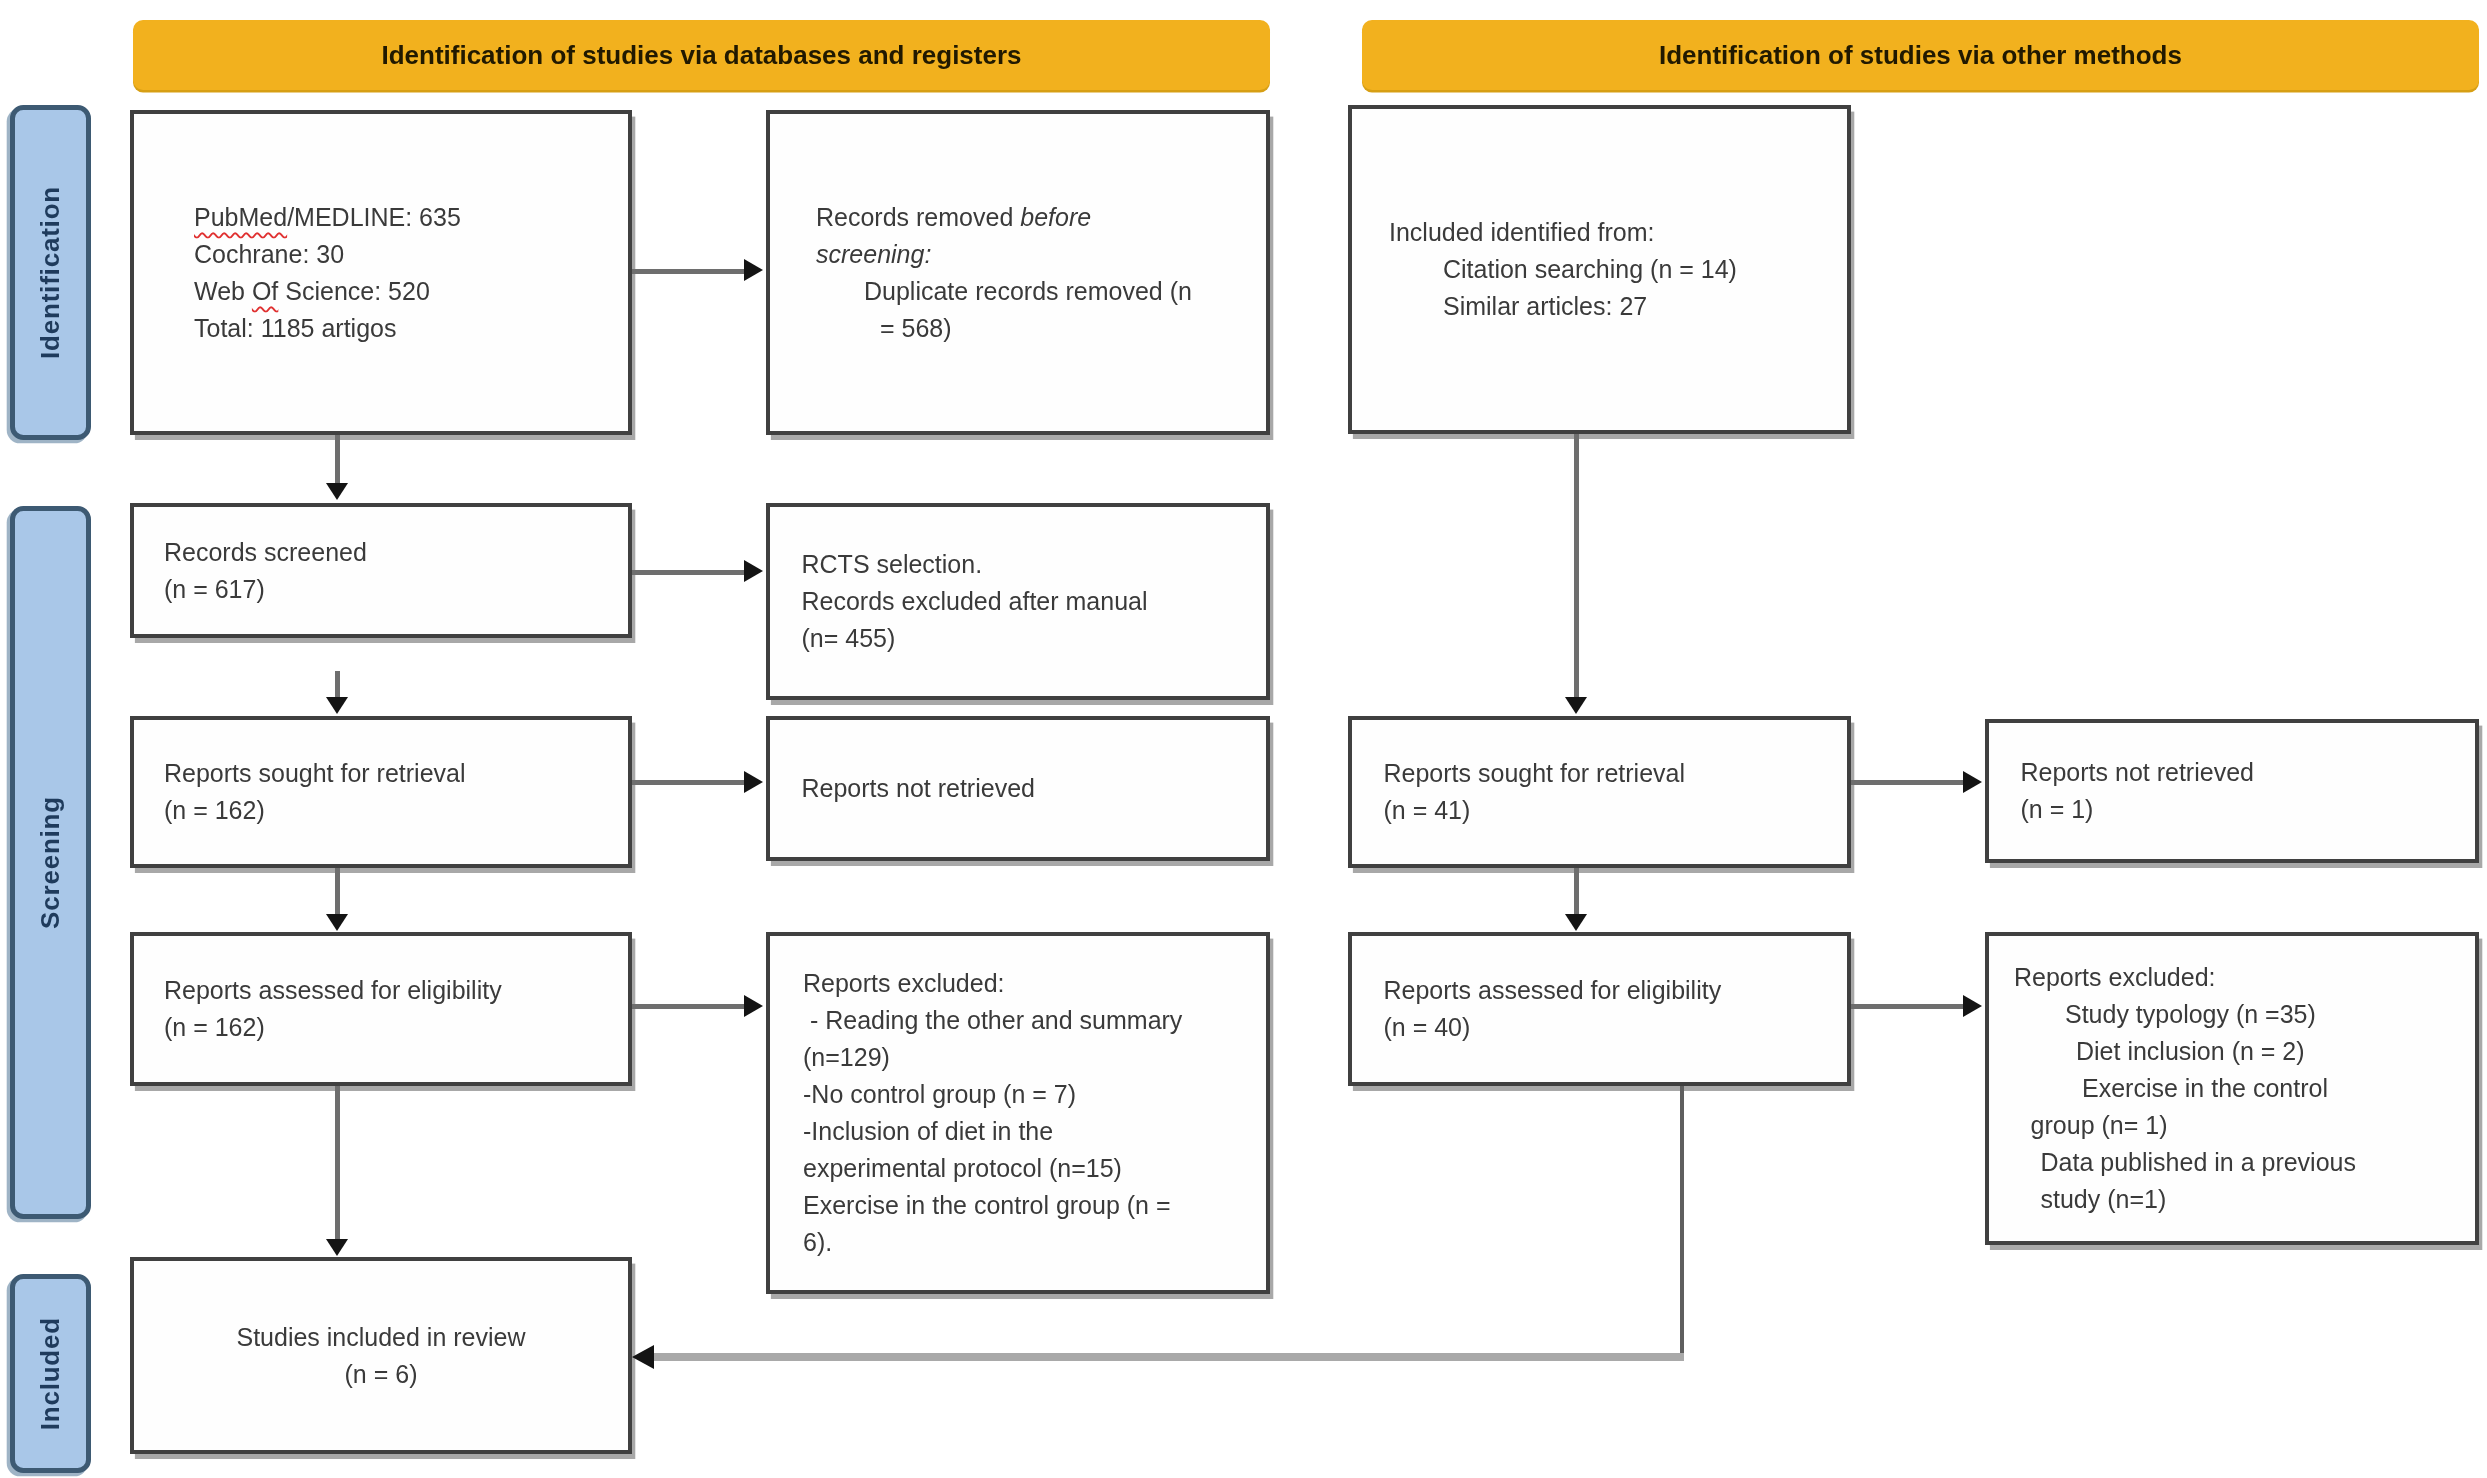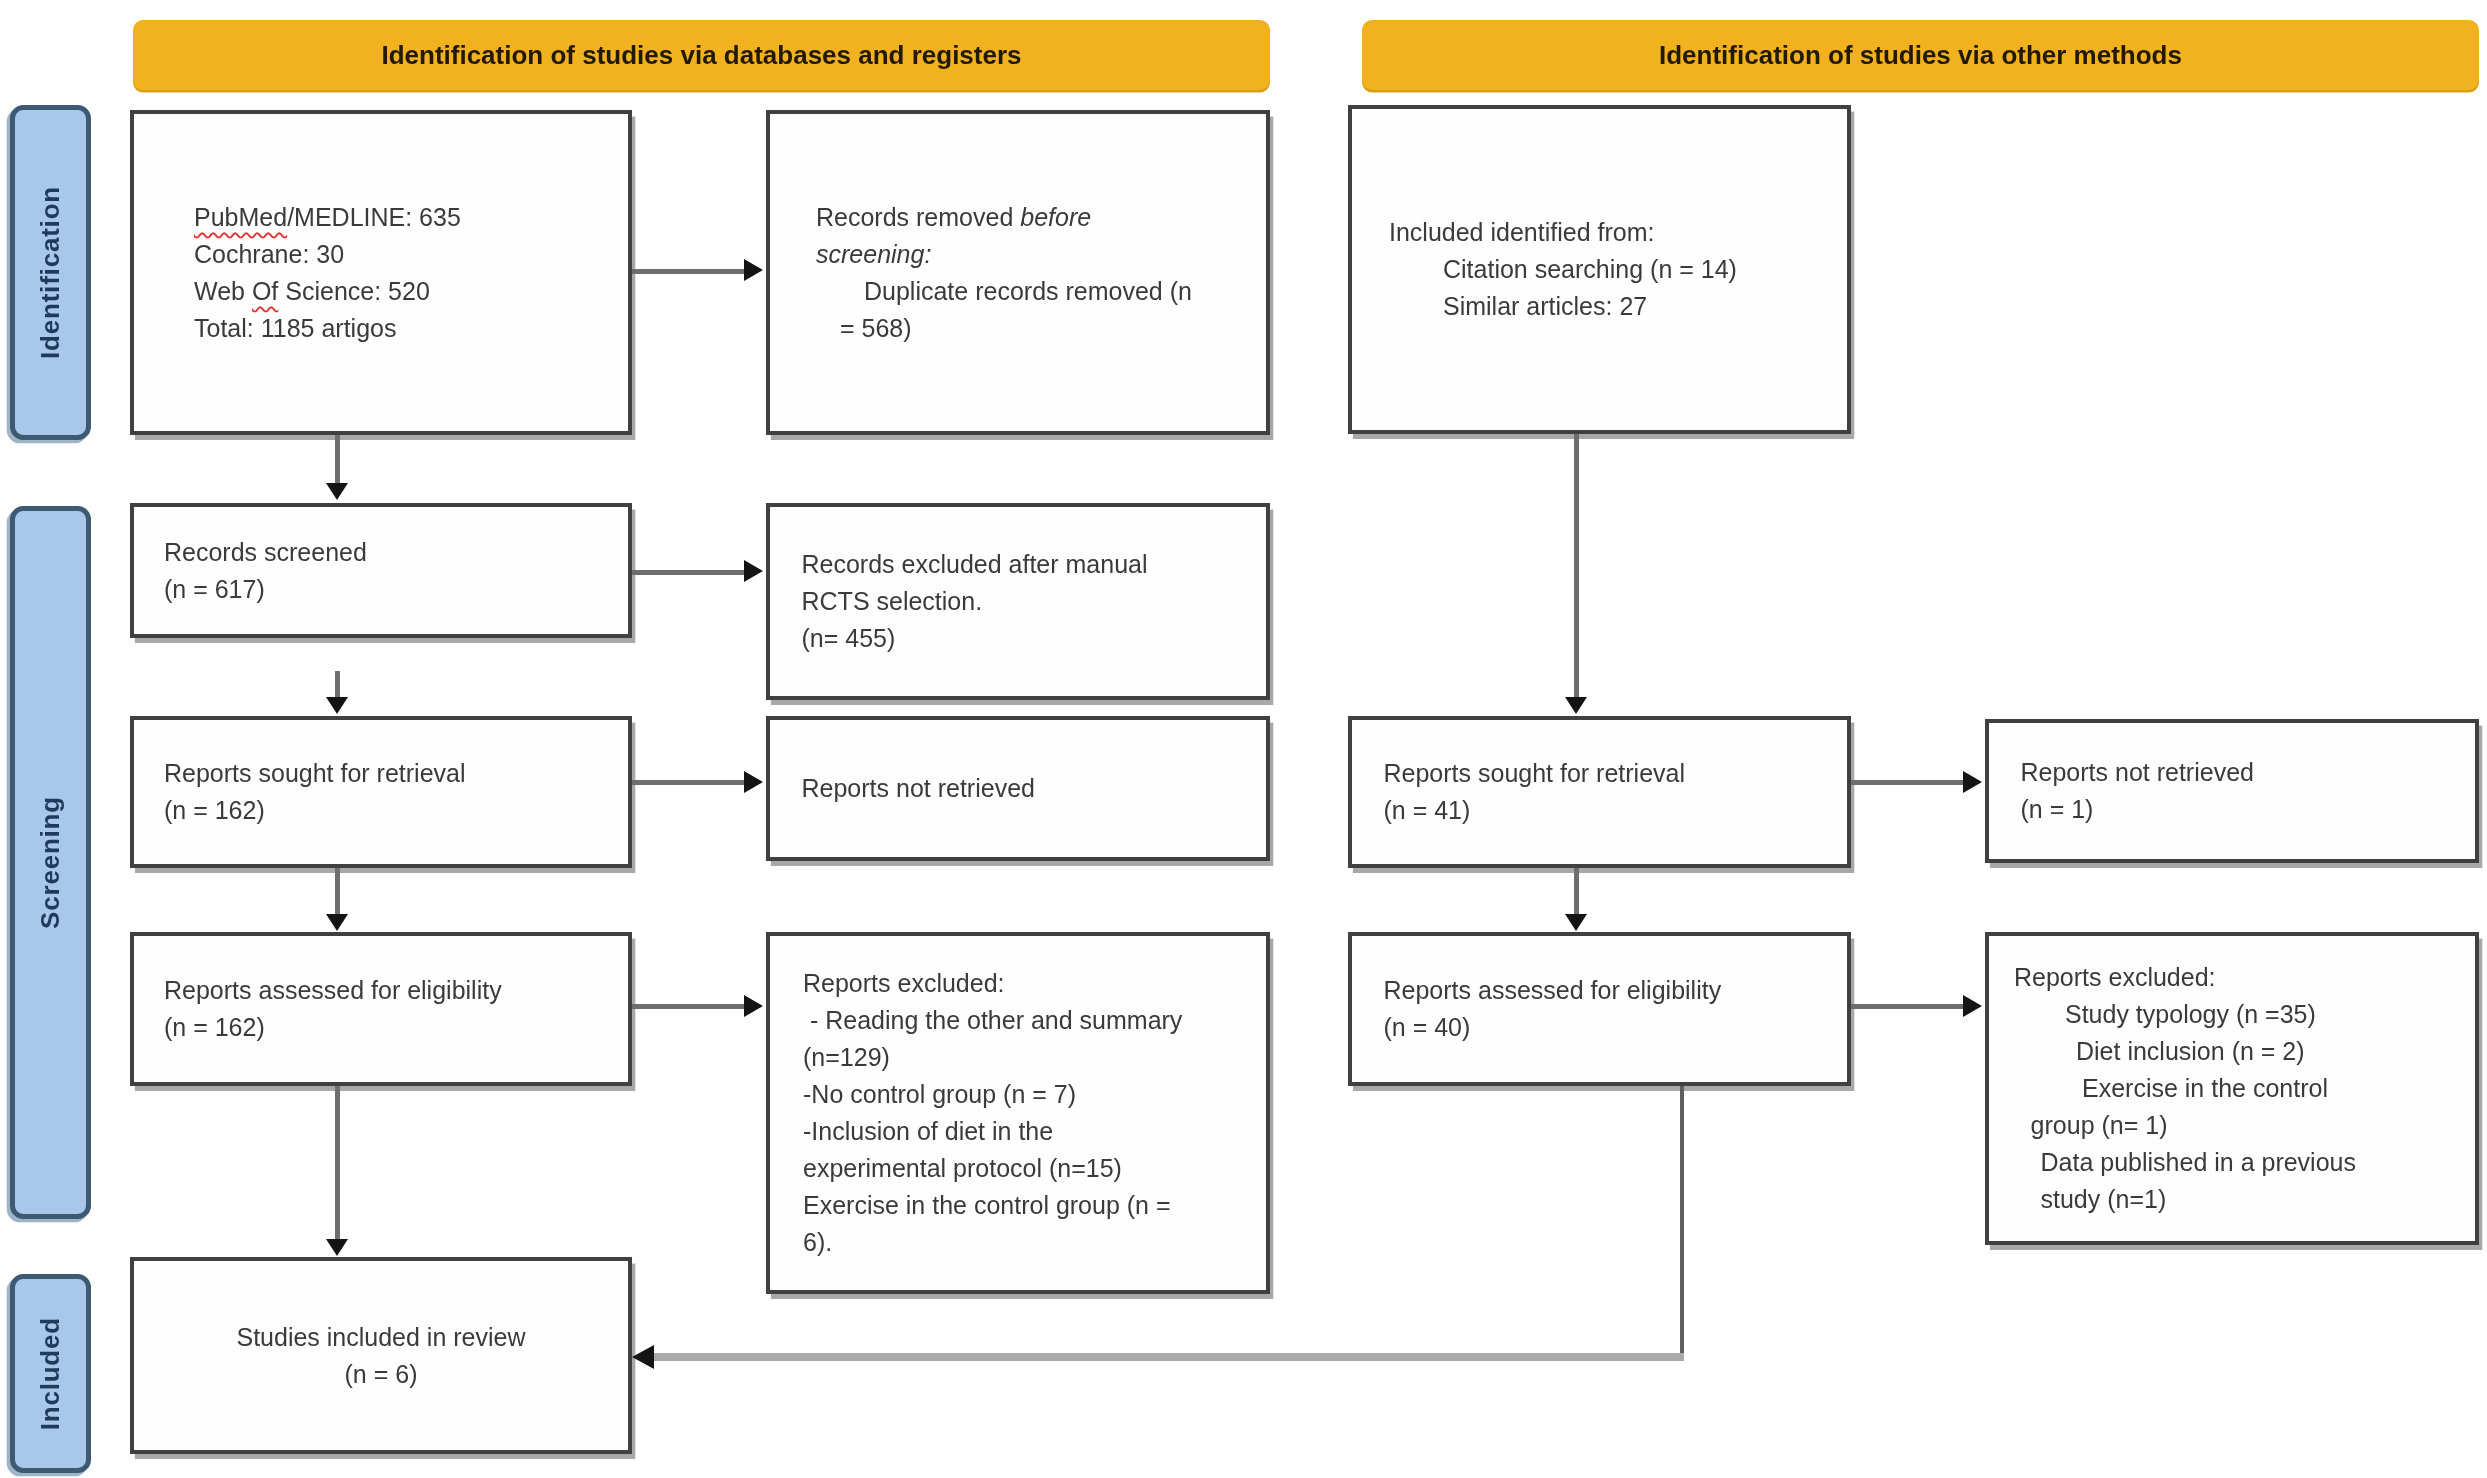--- a/index.html
+++ b/index.html
@@ -109,26 +109,26 @@
 
   <div class="box center" style="left:130px;top:1257px;width:502px;height:197px;padding:0 16.6px">
     <div class="ln">Studies included in review</div>
     <div class="ln">(n = 6)</div>
   </div>
 
   <div class="box" style="left:766px;top:110px;width:504px;height:325px;padding-left:46px;padding-right:34px">
     <div class="ln"><span>Records removed </span><span class="it">before</span></div>
     <div class="ln it">screening:</div>
     <div class="ln" style="margin-left:48px">Duplicate records removed (n</div>
-    <div class="ln" style="margin-left:24px">= 568)</div>
+    <div class="ln" style="margin-left:64px">= 568)</div>
   </div>
 
   <div class="box" style="left:766px;top:503px;width:504px;height:197px;padding-left:31.5px;padding-right:25px">
+    <div class="ln">RCTS selection.</div>
     <div class="ln">Records excluded after manual</div>
-    <div class="ln">RCTS selection.</div>
     <div class="ln">(n= 455)</div>
   </div>
 
   <div class="box" style="left:766px;top:716px;width:504px;height:145px;padding-left:31.5px;padding-right:16.6px">
     <div class="ln">Reports not retrieved</div>
   </div>
 
   <div class="box" style="left:766px;top:932px;width:504px;height:362px;padding-left:33px;padding-right:50px">
     <div class="ln">Reports excluded:</div>
     <div class="ln"> - Reading the other and summary</div>

